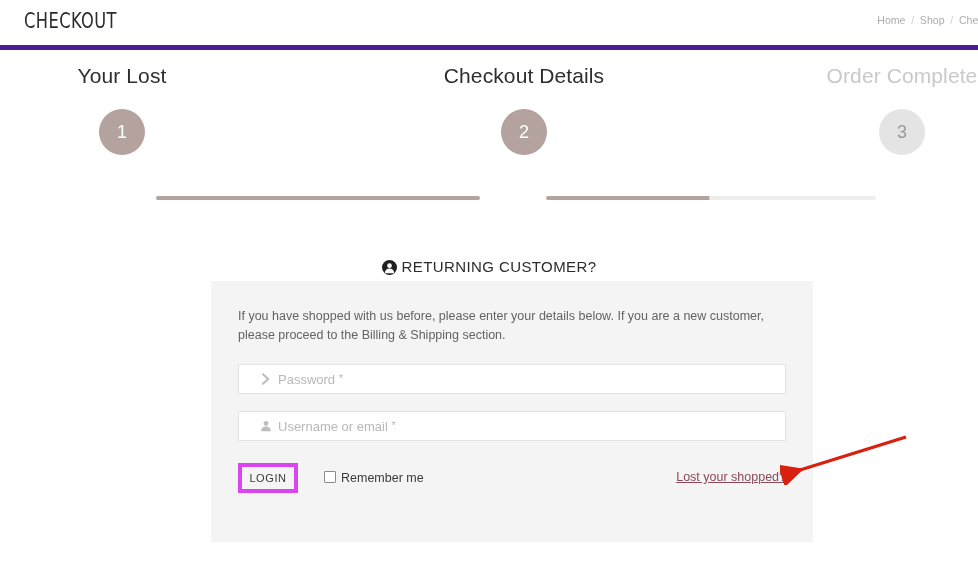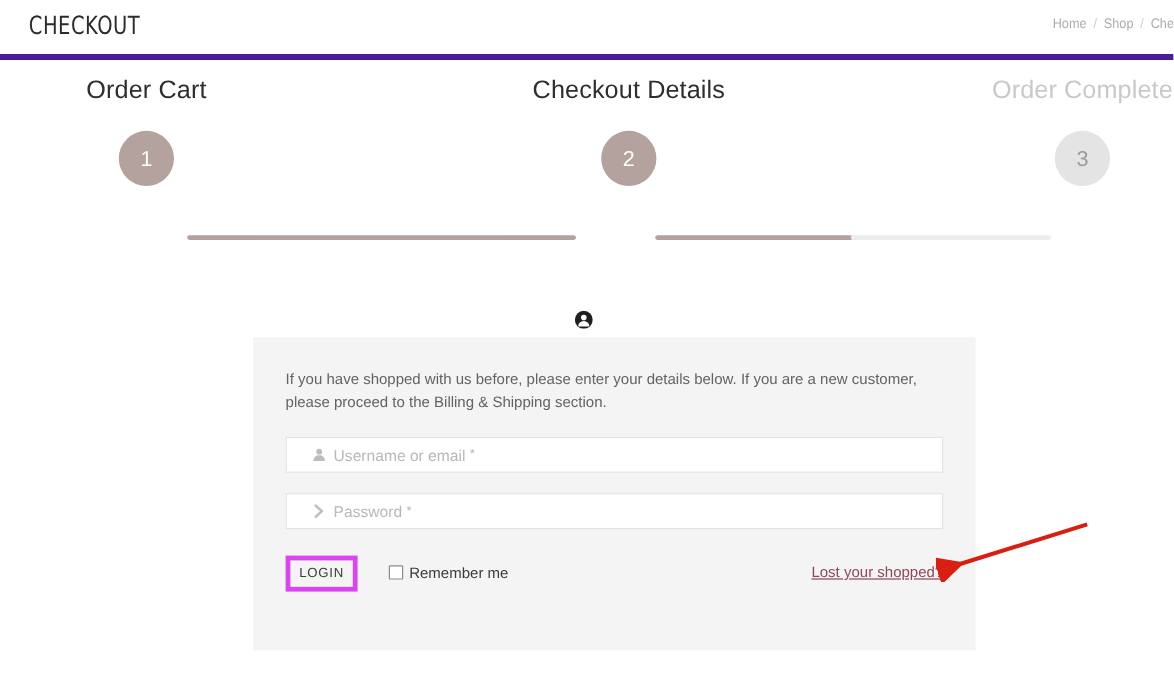--- a/index.html
+++ b/index.html
@@ -244,21 +244,21 @@
   </div>
 </div>
 
 <div class="progress-wrap">
   <div class="steps-row">
     <div class="bar filled" style="left:156px; width:324px;"></div>
     <div class="bar filled" style="left:546px; width:165px;"></div>
     <div class="bar empty" style="left:709px; width:167px;"></div>
 
     <div class="step" style="left:12px;">
-      <div class="step-label">Order Cart</div>
+      <div class="step-label">Your Lost</div>
       <div class="step-circle">1</div>
     </div>
 
     <div class="step" style="left:414px;">
       <div class="step-label">Checkout Details</div>
       <div class="step-circle">2</div>
     </div>
 
     <div class="step inactive" style="left:792px;">
       <div class="step-label">Order Complete</div>
@@ -267,46 +267,46 @@
   </div>
 </div>
 
 <div class="returning-heading">
   <span class="user-badge-icon">
     <svg width="15" height="15" viewBox="0 0 16 16" aria-hidden="true">
       <circle cx="8" cy="8" r="8" fill="#1f1f1f"></circle>
       <circle cx="8" cy="6" r="2.5" fill="#ffffff"></circle>
       <path d="M3 14 a5 5 0 0 1 10 0 z" fill="#ffffff"></path>
     </svg>
-  </span>
+  </span><span>RETURNING CUSTOMER?</span>
 </div>
 
 <div class="login-panel">
 
   <p class="panel-intro">If you have shopped with us before, please enter your details below. If you are a new customer, please proceed to the Billing &amp; Shipping section.</p>
+
+  <div class="field">
+    <span class="field-icon">
+      <svg width="11" height="12" viewBox="0 0 12 14" aria-hidden="true">
+        <path d="M2 1.5 L8 7 L2 12.5" stroke="#bdbdbd" stroke-width="2.4" fill="none" stroke-linecap="round" stroke-linejoin="round"></path>
+      </svg>
+    </span>
+    <span class="field-placeholder"><span>Password</span> <span class="req">*</span></span>
+  </div>
 
   <div class="field">
     <span class="field-icon">
       <svg width="12" height="12" viewBox="0 0 16 16" aria-hidden="true">
         <circle cx="8" cy="4.5" r="3.2" fill="#bdbdbd"></circle>
         <path d="M1.6 15 C1.6 10.6 4.5 8.6 8 8.6 C11.5 8.6 14.4 10.6 14.4 15 Z" fill="#bdbdbd"></path>
       </svg>
     </span>
     <span class="field-placeholder"><span>Username or email</span> <span class="req">*</span></span>
   </div>
 
-  <div class="field">
-    <span class="field-icon">
-      <svg width="11" height="12" viewBox="0 0 12 14" aria-hidden="true">
-        <path d="M2 1.5 L8 7 L2 12.5" stroke="#bdbdbd" stroke-width="2.4" fill="none" stroke-linecap="round" stroke-linejoin="round"></path>
-      </svg>
-    </span>
-    <span class="field-placeholder"><span>Password</span> <span class="req">*</span></span>
-  </div>
-
   <div class="form-actions">
     <button class="login-button" type="button">LOGIN</button>
 
     <label class="remember-wrap">
       <span class="remember-box"></span>
       <span>Remember me</span>
     </label>
 
     <a class="lost-password" href="#">Lost your shopped?</a>
   </div>

